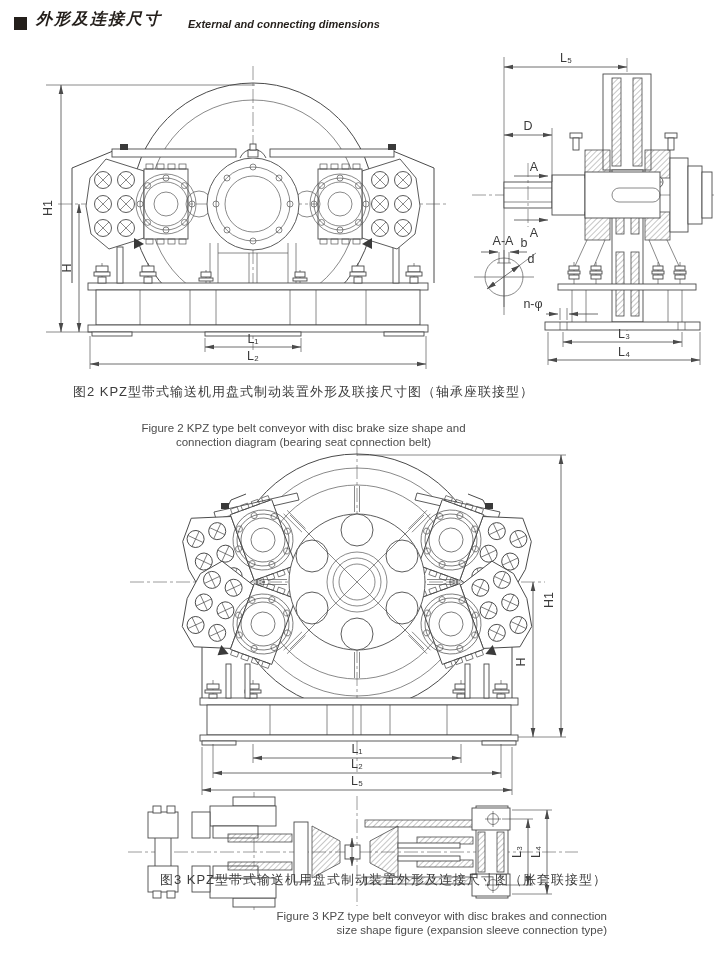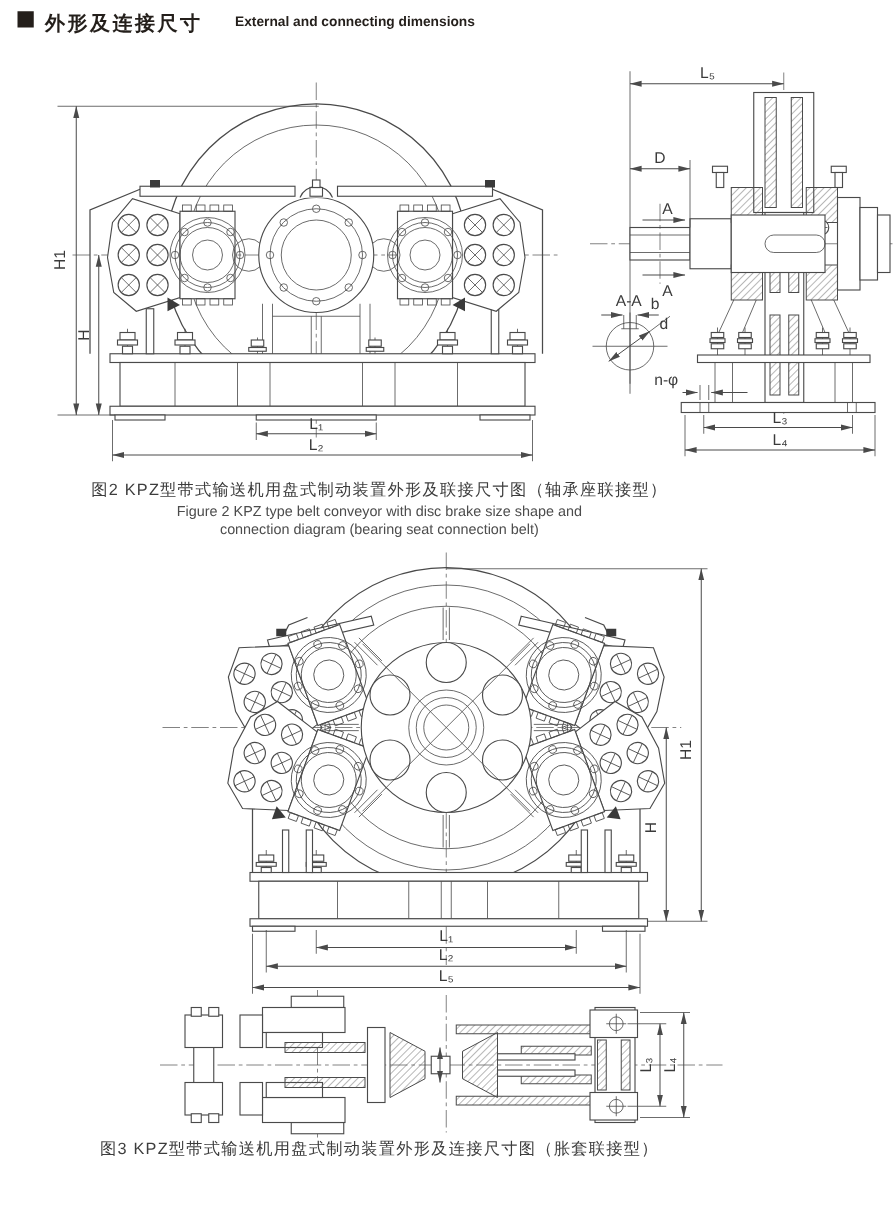--- a/index.html
+++ b/index.html
@@ -1,27 +1,27 @@
 <!DOCTYPE html>
 <html><head>
 <meta charset="utf-8">
 <style>
   html,body{margin:0;padding:0;}
   body{
     width:714px;height:967px;background:#ffffff;position:relative;
     font-family:"Liberation Sans", sans-serif;
   }
-  .hdr{position:absolute;left:14px;top:9px;display:flex;align-items:flex-start;}
+  .hdr{position:absolute;left:14px;top:9px;display:flex;align-items:flex-end;font-style:italic;}
   .sq{width:13px;height:13px;background:#241f1b;margin-right:9px;}
   .hdr-zh{font-size:16px;font-weight:bold;color:#241f1b;letter-spacing:2px;}
   .hdr-en{font-size:11px;font-weight:bold;color:#241f1b;margin-left:26px;margin-top:3px;}
   svg{position:absolute;left:0;top:0;}
   .cap{position:absolute;left:0;width:607px;text-align:center;color:#3d3d3d;}
   .cap-zh{font-size:13px;font-weight:500;letter-spacing:1px;}
-  .cap-en{font-size:11.5px;color:#4c4c4c;margin-top:2px;line-height:14px;}
+  .cap-en{font-size:11.5px;color:#4c4c4c;margin-top:20px;line-height:14px;}
   
   .o{stroke:#4a4a4a;fill:none;stroke-width:1;}
   .w{stroke:#4a4a4a;fill:#ffffff;stroke-width:0.9;}
   .t{stroke:#4a4a4a;fill:none;stroke-width:0.65;}
   .h{stroke:#4a4a4a;fill:url(#hp);stroke-width:0.8;}
   .cl{stroke:#4a4a4a;fill:none;stroke-width:0.55;stroke-dasharray:14 3 3 3;}
   .ext{stroke:#4a4a4a;fill:none;stroke-width:0.65;}
   .dim{stroke:#4a4a4a;fill:none;stroke-width:0.8;marker-start:url(#ar);marker-end:url(#ar);}
   .dimE{stroke:#4a4a4a;fill:none;stroke-width:0.8;marker-end:url(#ar);}
   .dimS{stroke:#4a4a4a;fill:none;stroke-width:0.8;marker-start:url(#ar);}
@@ -467,15 +467,19 @@
 </svg>
 
 <div class="cap" style="top:383px;">
   <div class="cap-zh">图2 KPZ型带式输送机用盘式制动装置外形及联接尺寸图（轴承座联接型）</div>
   <div class="cap-en">
     <div>Figure 2 KPZ type belt conveyor with disc brake size shape and</div>
     <div>connection diagram (bearing seat connection belt)</div>
   </div>
 </div>
 
-<div class="cap" style="top:910px;">
+<div class="cap" style="top:871px;text-align:right;">
   <div class="cap-zh">图3 KPZ型带式输送机用盘式制动装置外形及连接尺寸图（胀套联接型）</div>
+  <div class="cap-en">
+    <div>Figure 3 KPZ type belt conveyor with disc brakes and connection</div>
+    <div>size shape figure (expansion sleeve connection type)</div>
+  </div>
 </div>
 
 </body></html>

